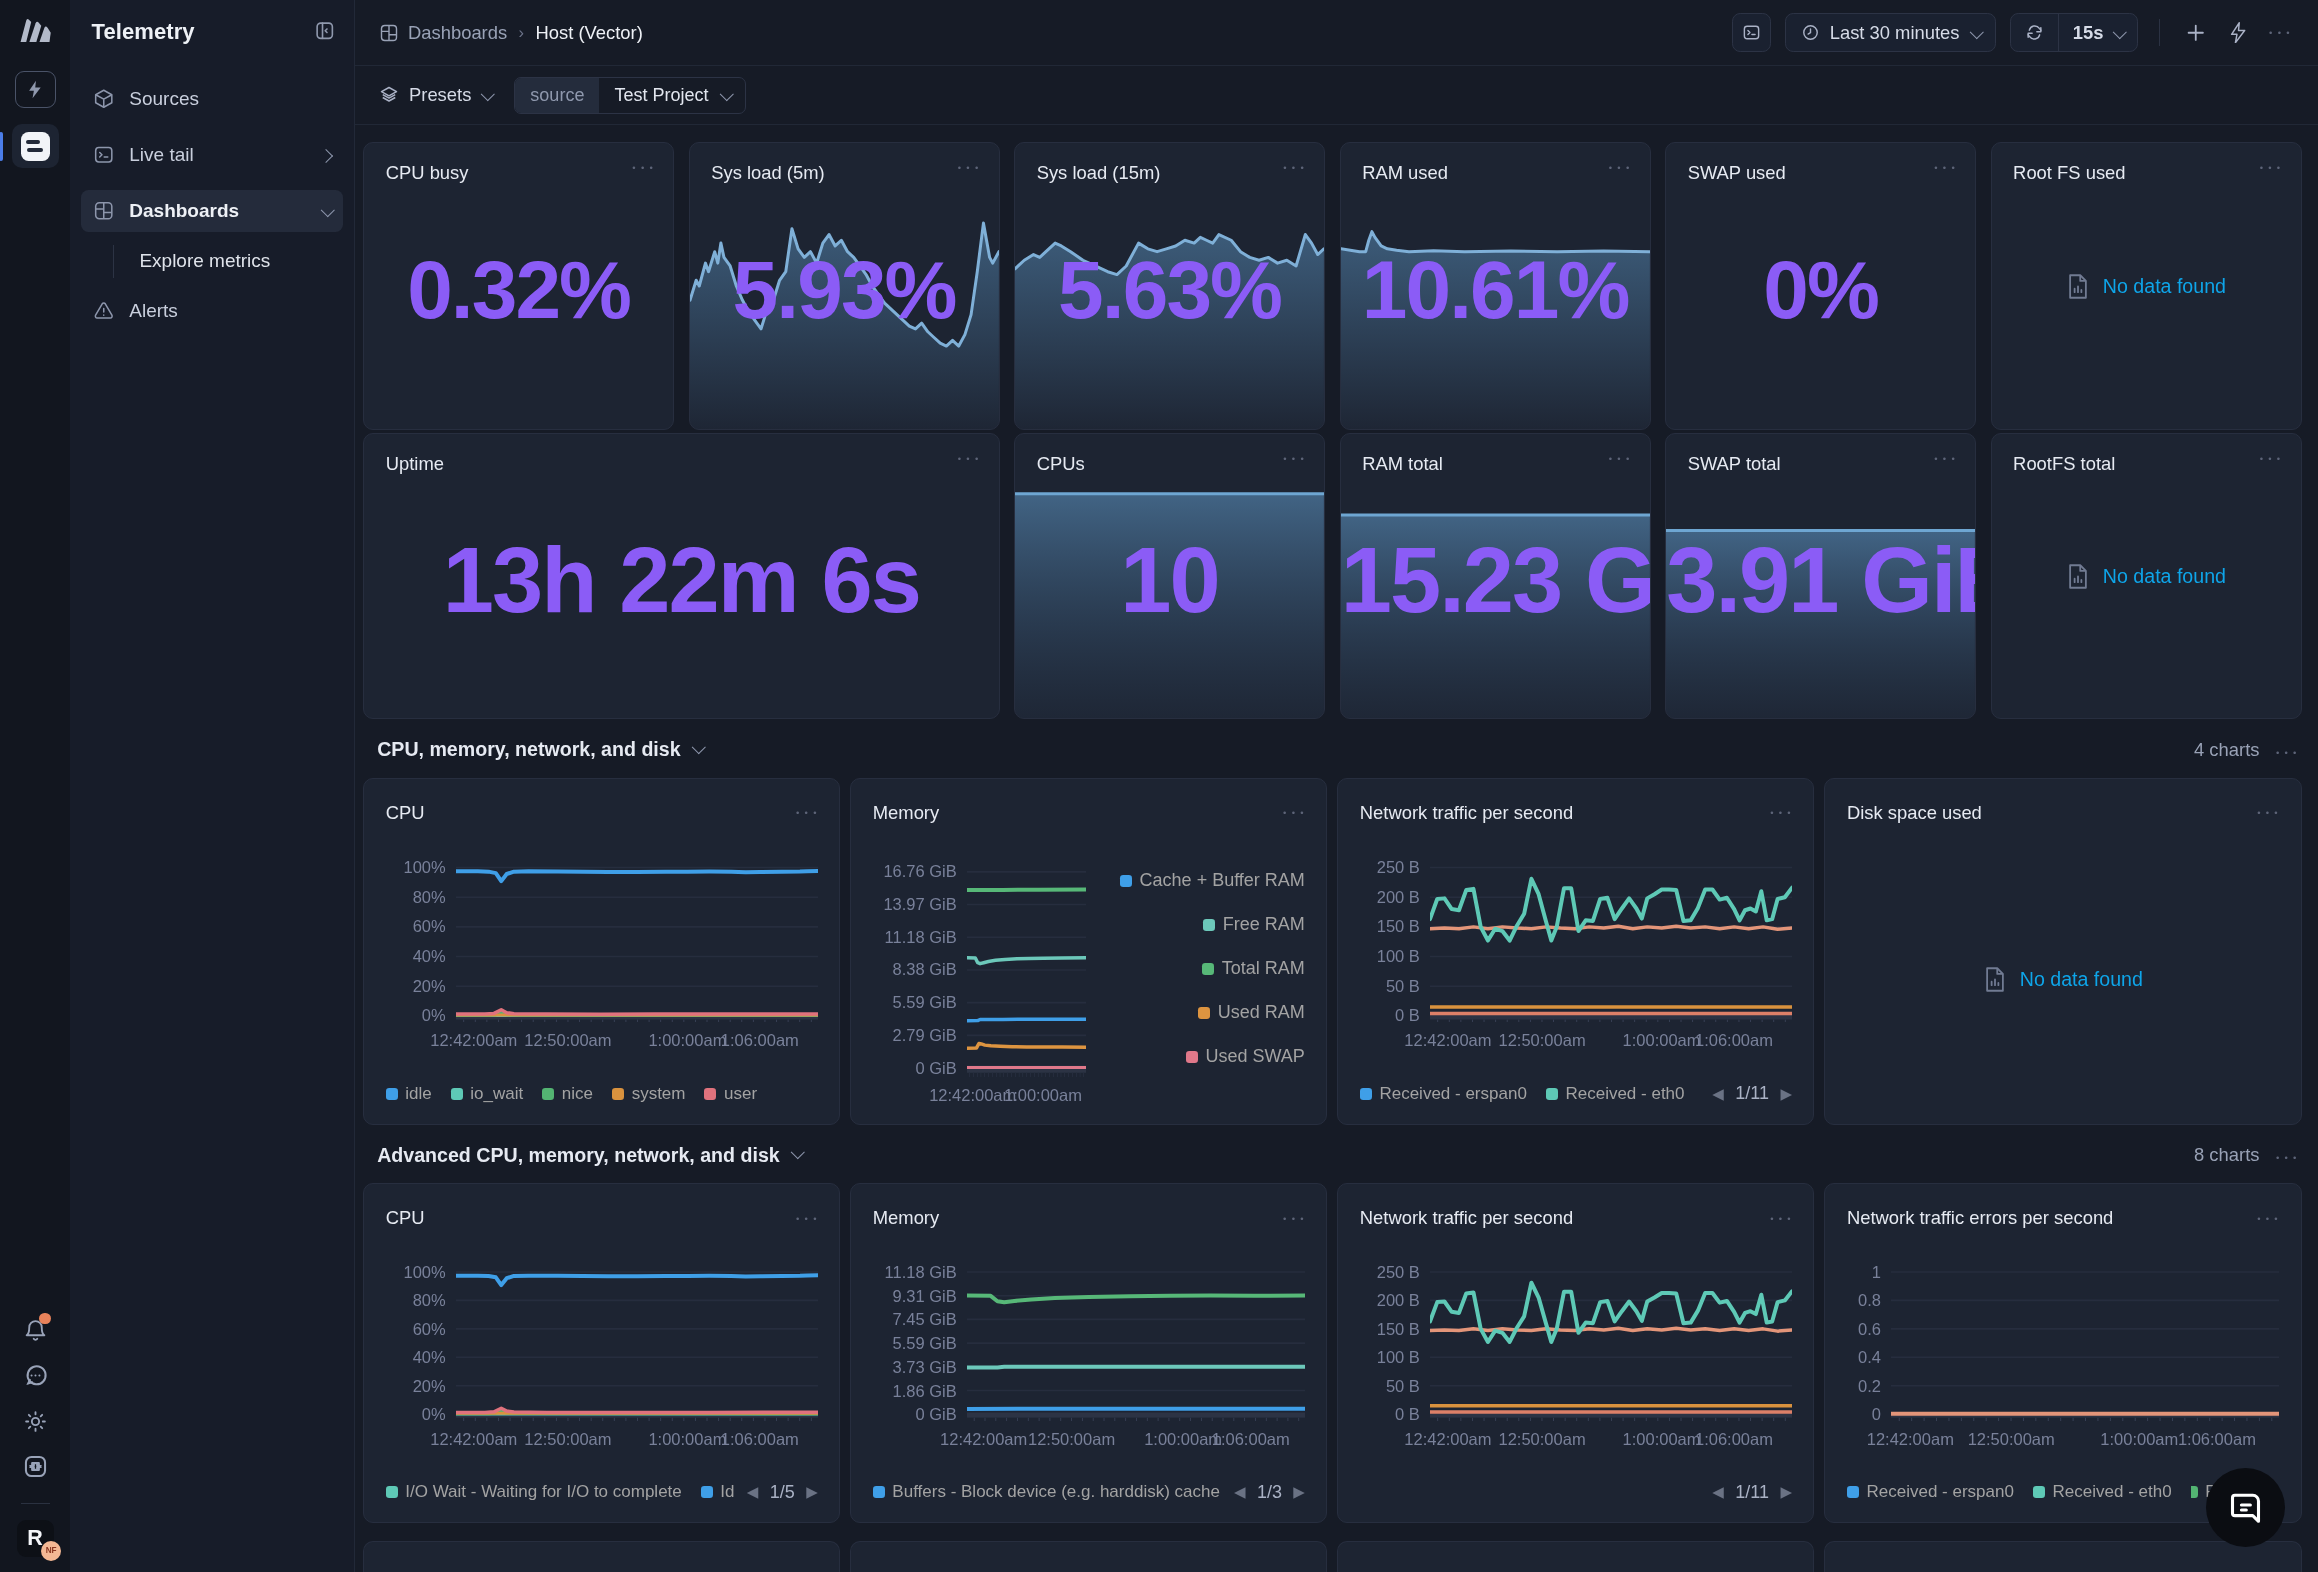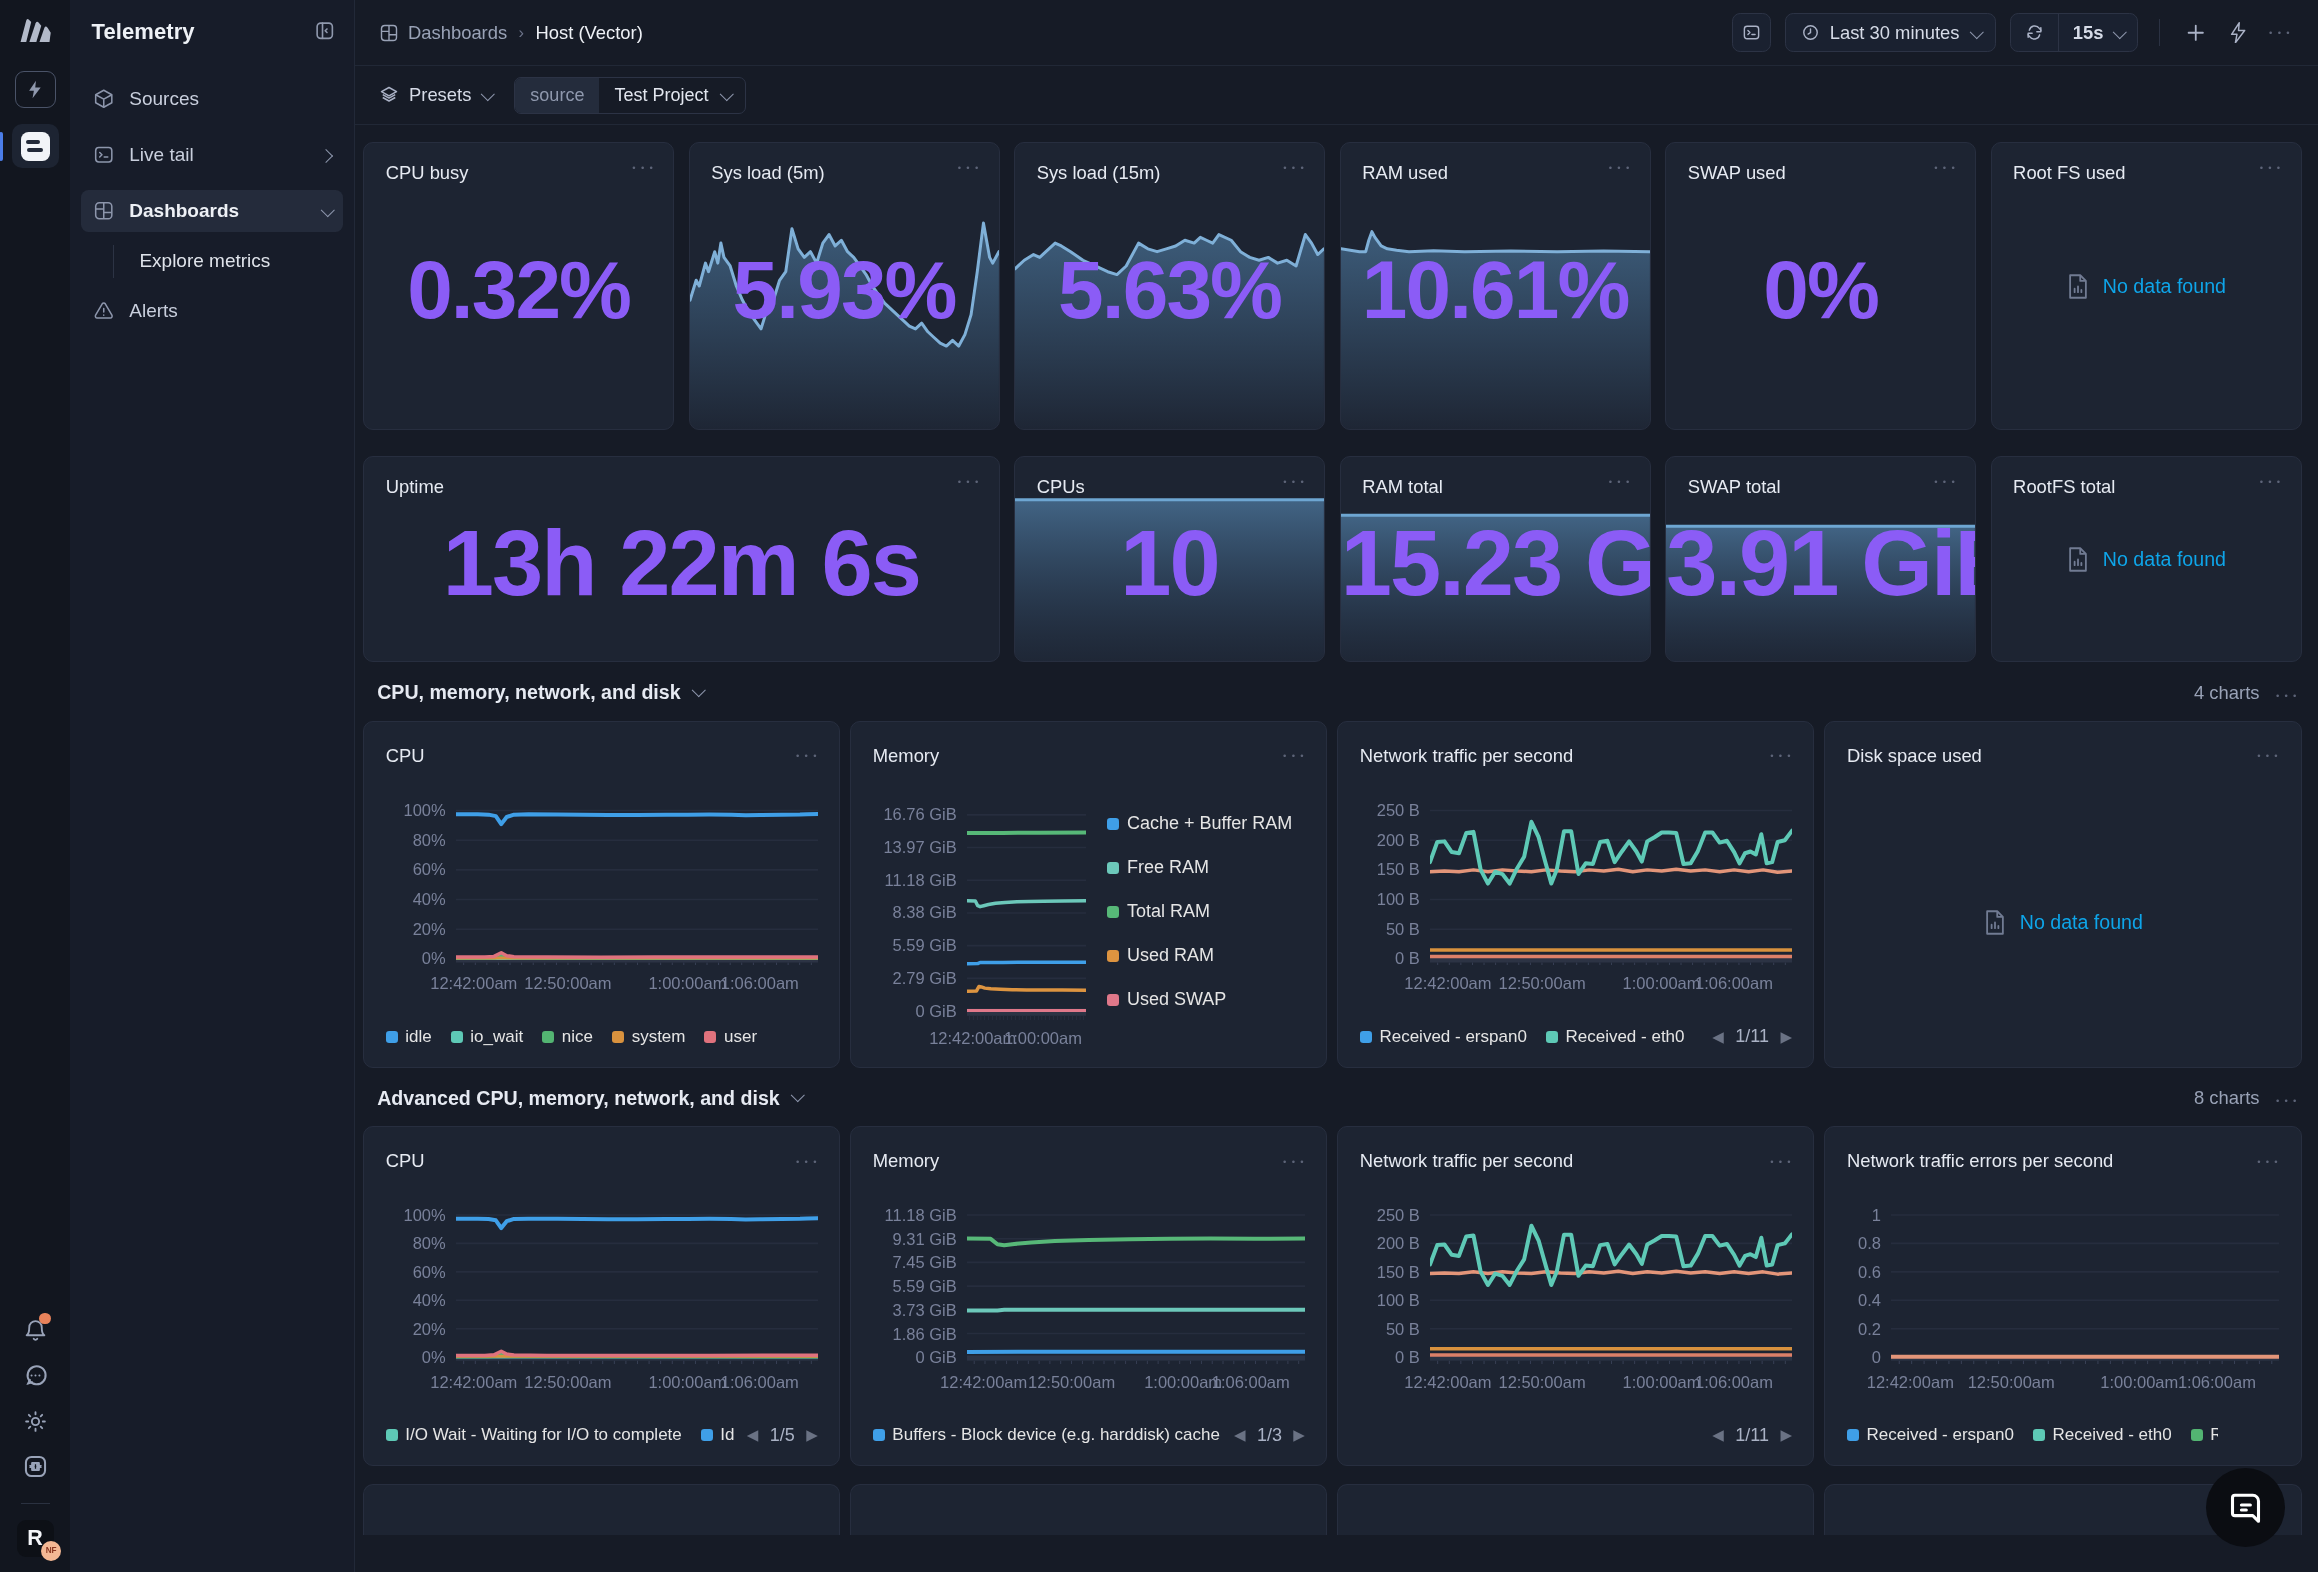--- a/index.html
+++ b/index.html
@@ -71,21 +71,21 @@
 
   .filterbar { height:59px; border-bottom:1.3px solid #212836; display:flex; align-items:center; gap:23px; padding:0 24px; }
   .presets { display:flex; align-items:center; gap:10px; font-size:18.4px; color:#d6dbe7; }
   .src-pill { height:37px; border:1.3px solid #2c3345; border-radius:7px; display:flex; overflow:hidden; font-size:18px; }
   .src-key { background:#242c3c; color:#8f98ad; display:flex; align-items:center; padding:0 15px; }
   .src-val { display:flex; align-items:center; gap:11.4px; padding:0 15px; color:#e2e6ef; }
 
   .content { position:absolute; top:126px; left:0; right:0; bottom:0; padding:16px 16.5px 0 8.2px; overflow:hidden; }
 
   .stats-grid { display:grid; grid-template-columns:repeat(6,1fr); gap:14.6px; height:288px; }
-  .stats-grid.r2 { margin-top:26px; height:206px; }
+  .stats-grid.r2 { margin-top:3px; height:286px; }
   .stats-grid.r2 .span2 { grid-column:span 2; }
 
   .card { position:relative; background:#1d2432; border:1.3px solid #272e3f; border-radius:10px; overflow:hidden; }
   .card-head { position:absolute; top:0; left:0; right:0; display:flex; align-items:flex-start;
                justify-content:space-between; padding:19px 19px 0 21.5px; z-index:3; }
   .card-title { font-size:18.4px; font-weight:500; color:#e6eaf2; }
   .stat-value { position:absolute; left:0; right:0; top:50%; transform:translateY(-46%); text-align:center;
                 font-size:82px; font-weight:600; color:#8b5cf6; letter-spacing:-1.9px; z-index:2; white-space:nowrap; }
   .r2 .stat-value { font-size:92px; }
   .stat-area { position:absolute; inset:0; z-index:1; }
@@ -110,21 +110,21 @@
   .g-err .ylabels { width:44px; }
   .ylab { position:absolute; right:10px; transform:translateY(-50%); font-size:16.5px; color:#79819a; white-space:nowrap; }
   .plot-col { flex:1; display:flex; flex-direction:column; min-width:0; }
   .plot { flex:1; position:relative; }
   .plot svg { position:absolute; inset:0; }
   .xlabels { position:relative; height:33px; }
   .xlab { position:absolute; top:9px; transform:translateX(-50%); font-size:16.5px; color:#79819a; white-space:nowrap; }
   .side-legend { width:219px; padding:16.5px 0 0 21.5px; display:flex; flex-direction:column; gap:23px; margin-bottom:33px; }
   .legend-row { display:flex; align-items:center; height:32px; margin-top:1.3px; overflow:hidden; position:relative; }
   .legend-items { display:flex; align-items:center; gap:19px; overflow:hidden; white-space:nowrap; flex:1; }
-  .legend-item { display:inline-flex; align-items:center; gap:7.6px; font-size:17px; color:#e5e5e5; flex:none; }
+  .legend-item { display:inline-flex; align-items:center; gap:7.6px; font-size:17px; color:#a3a3a3; flex:none;justify-content:flex-end; }
   .legend-item .sw { width:12px; height:12px; border-radius:3.2px; flex:none; }
   .legend-item.trunc { max-width:27px; overflow:hidden; }
   .side-legend .legend-item { font-size:18px; }
   .pager { display:flex; align-items:center; gap:11.4px; color:#aab2c5; font-size:18px; padding-left:12.7px; flex:none; }
   .pg-arrow { color:#6a7284; font-size:15px; }
 
   .sliver-grid { display:grid; grid-template-columns:repeat(4,1fr); gap:10px; height:51px; margin-top:18px; }
   .sliver { background:#1d2432; border:1.3px solid #272e3f; border-radius:10px 10px 0 0; border-bottom:none; }
 
   .fab { position:absolute; right:33px; bottom:25px; width:79px; height:79px; border-radius:50%;

